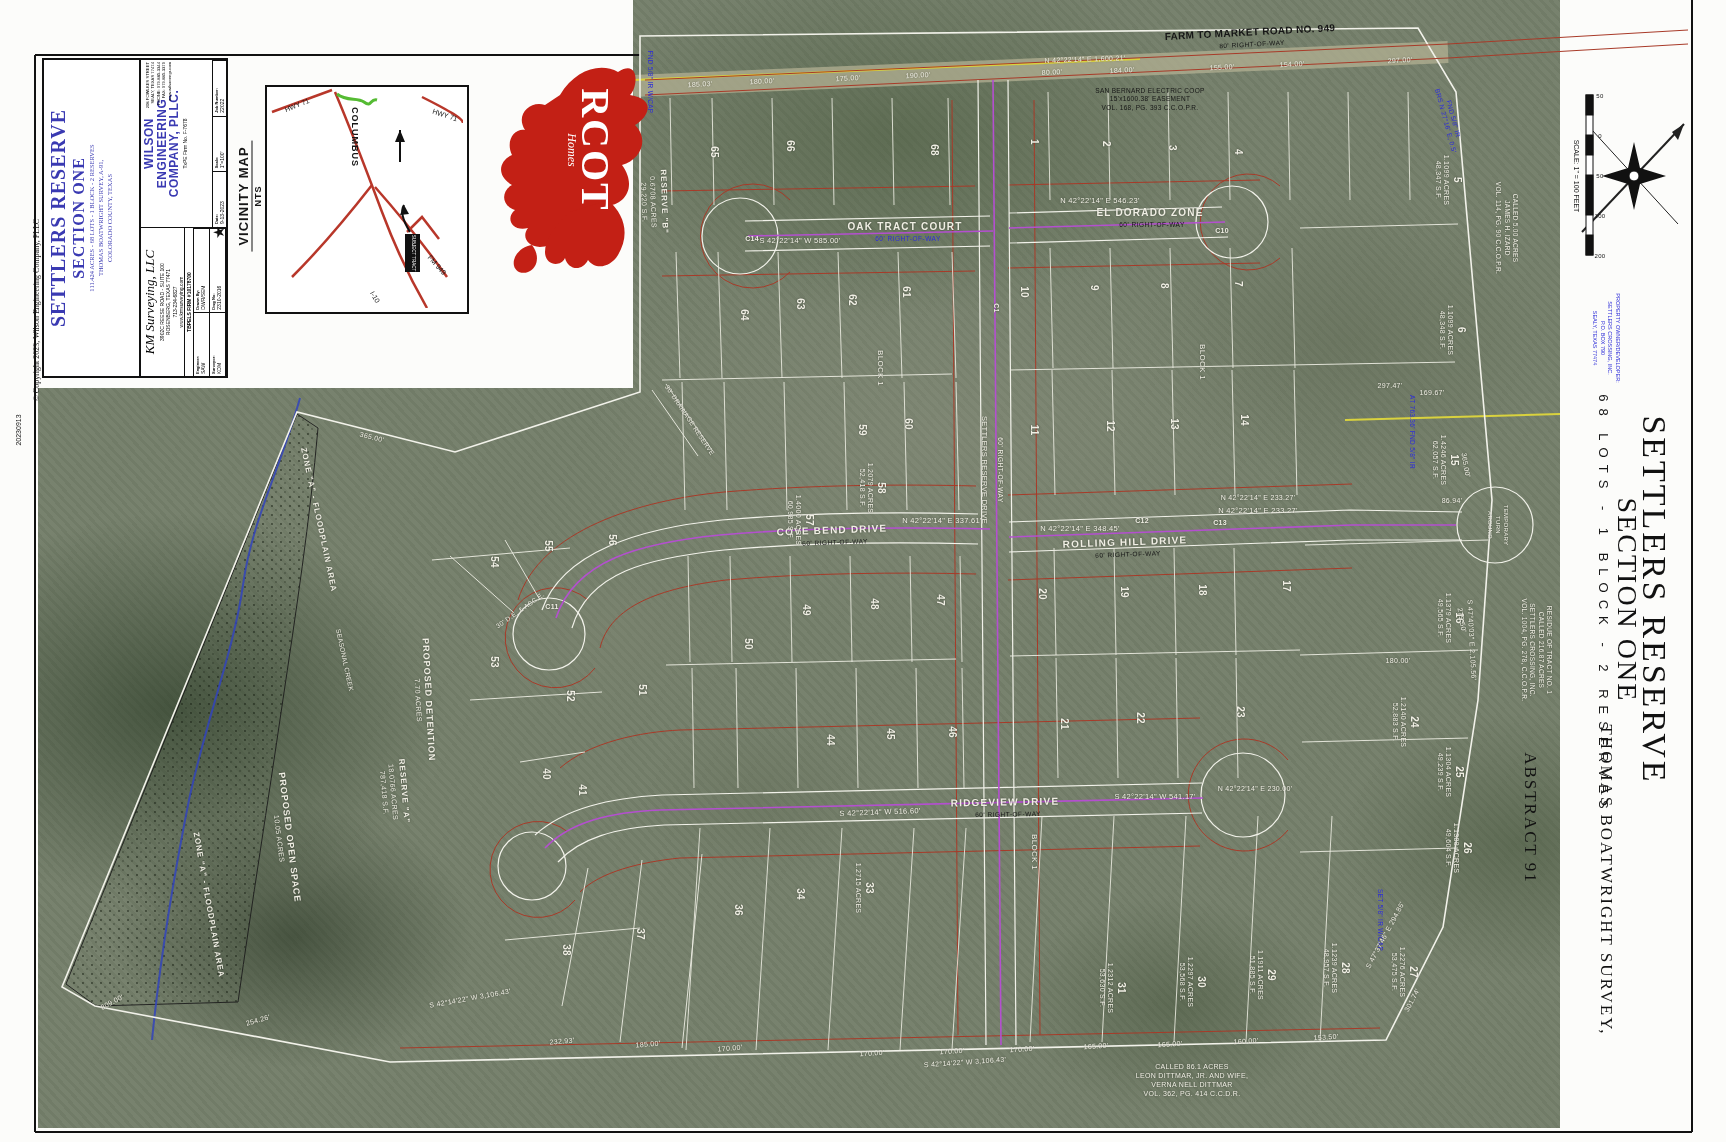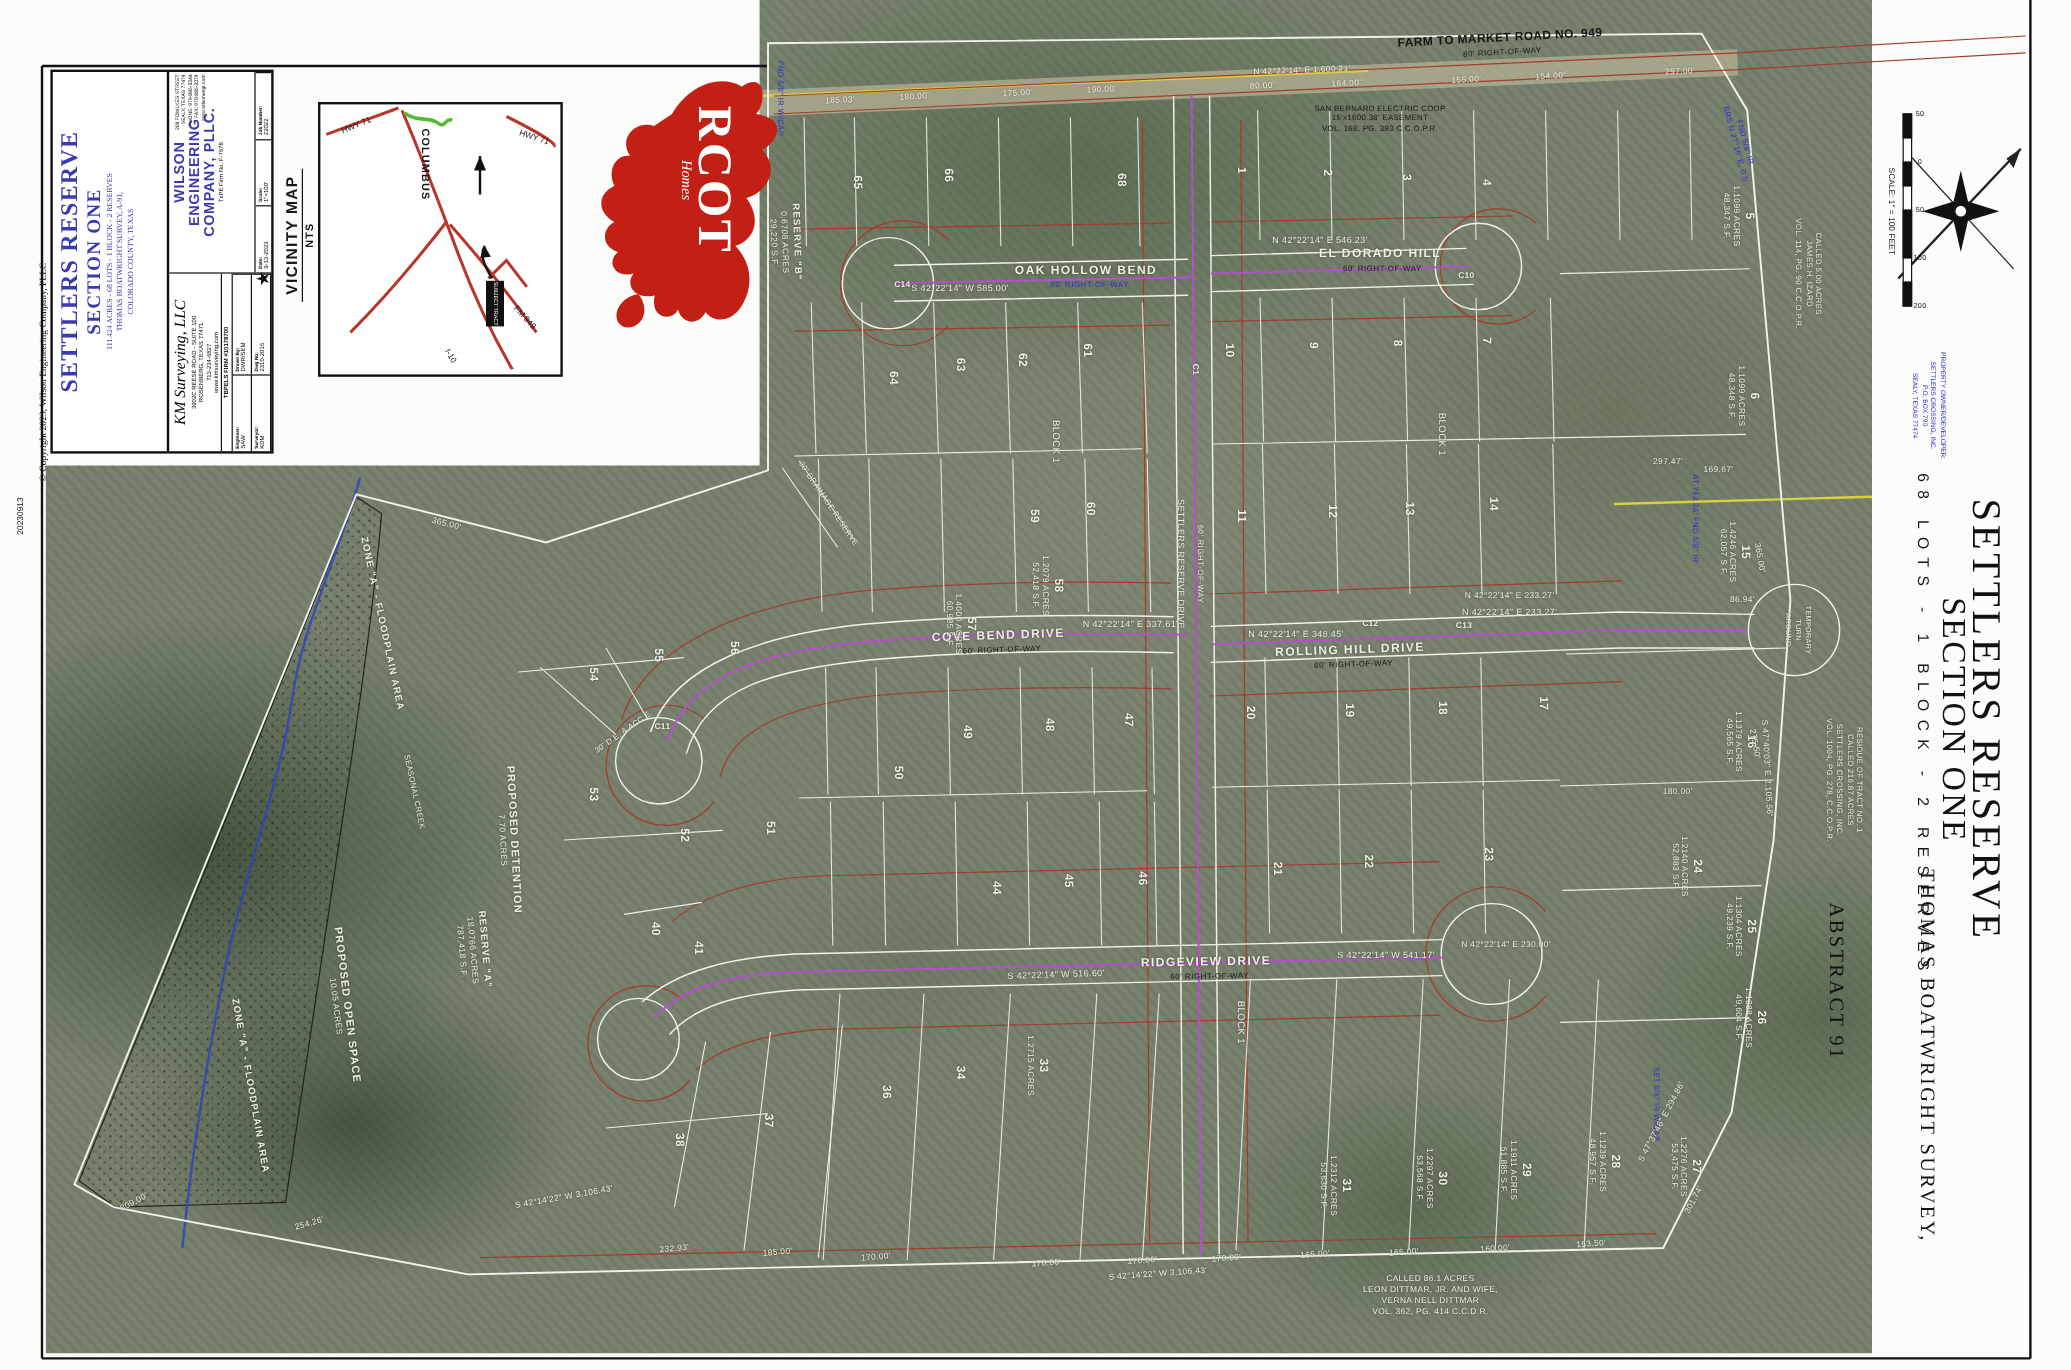--- a/index.html
+++ b/index.html
@@ -255,24 +255,24 @@
         </div>
       </div>
     </div>
   </div>
   <div class="pin dark" style="left:36px;top:310px;--r:-90deg;font-size:8px;font-family:'Liberation Serif',serif">© Copyright 2023, Wilson Engineering Company, PLLC</div>
   <div class="pin dark" style="left:18px;top:430px;--r:-90deg;font-size:7px">20230913</div>
 
   <div class="lbl dark" style="left:1250px;top:32px;--r:-3deg;font-weight:bold;font-size:10px">FARM TO MARKET ROAD NO. 949</div>
   <div class="lbl dark row-label" style="left:1252px;top:44px;--r:-3deg">80' RIGHT-OF-WAY</div>
 
-  <div class="lbl street-name" style="left:905px;top:226px">OAK HOLLOW BEND</div>
+  <div class="lbl street-name" style="left:905px;top:226px">OAK TRACT COURT</div>
   <div class="lbl blue row-label" style="left:908px;top:238px">60' RIGHT-OF-WAY</div>
   <div class="lbl bearing" style="left:800px;top:240px">S 42°22'14" W   585.00'</div>
-  <div class="lbl street-name" style="left:1150px;top:212px">EL DORADO HILL</div>
+  <div class="lbl street-name" style="left:1150px;top:212px">EL DORADO ZONE</div>
   <div class="lbl dark row-label" style="left:1152px;top:224px">60' RIGHT-OF-WAY</div>
   <div class="lbl bearing" style="left:1100px;top:200px">N 42°22'14" E   546.23'</div>
   <div class="lbl street-name" style="left:832px;top:530px;--r:-2deg">COVE BEND DRIVE</div>
   <div class="lbl dark row-label" style="left:835px;top:542px;--r:-2deg">60' RIGHT-OF-WAY</div>
   <div class="lbl bearing" style="left:942px;top:520px">N 42°22'14" E   337.61'</div>
   <div class="lbl street-name" style="left:1125px;top:542px;--r:-2deg">ROLLING HILL DRIVE</div>
   <div class="lbl dark row-label" style="left:1128px;top:554px;--r:-2deg">60' RIGHT-OF-WAY</div>
   <div class="lbl bearing" style="left:1080px;top:528px">N 42°22'14" E   348.45'</div>
   <div class="lbl street-name" style="left:1005px;top:802px;--r:-1deg">RIDGEVIEW DRIVE</div>
   <div class="lbl dark row-label" style="left:1008px;top:814px;--r:-1deg">60' RIGHT-OF-WAY</div>

